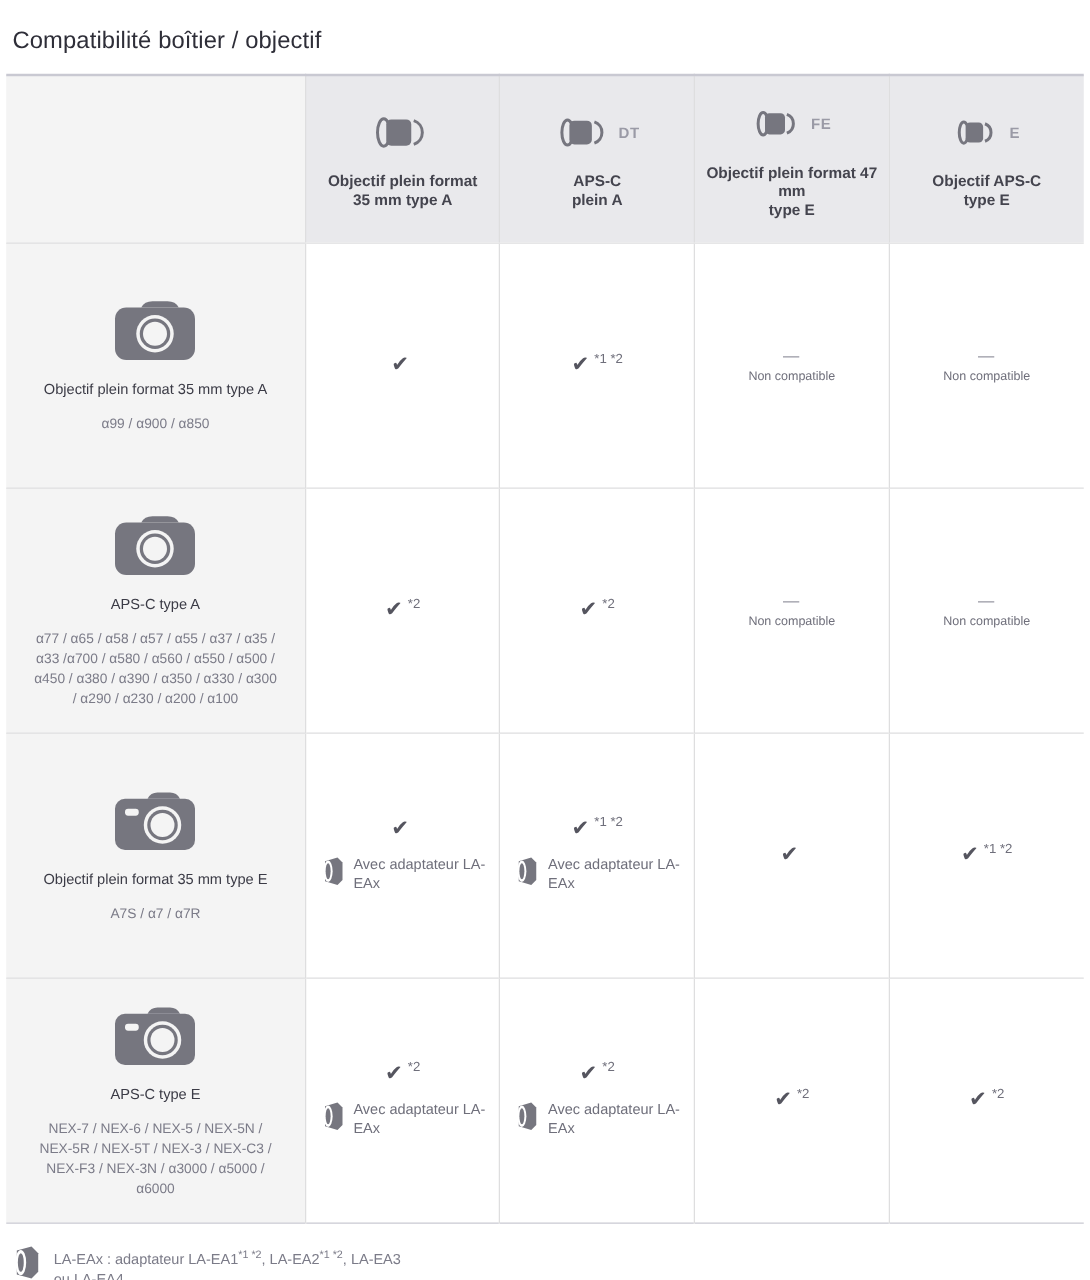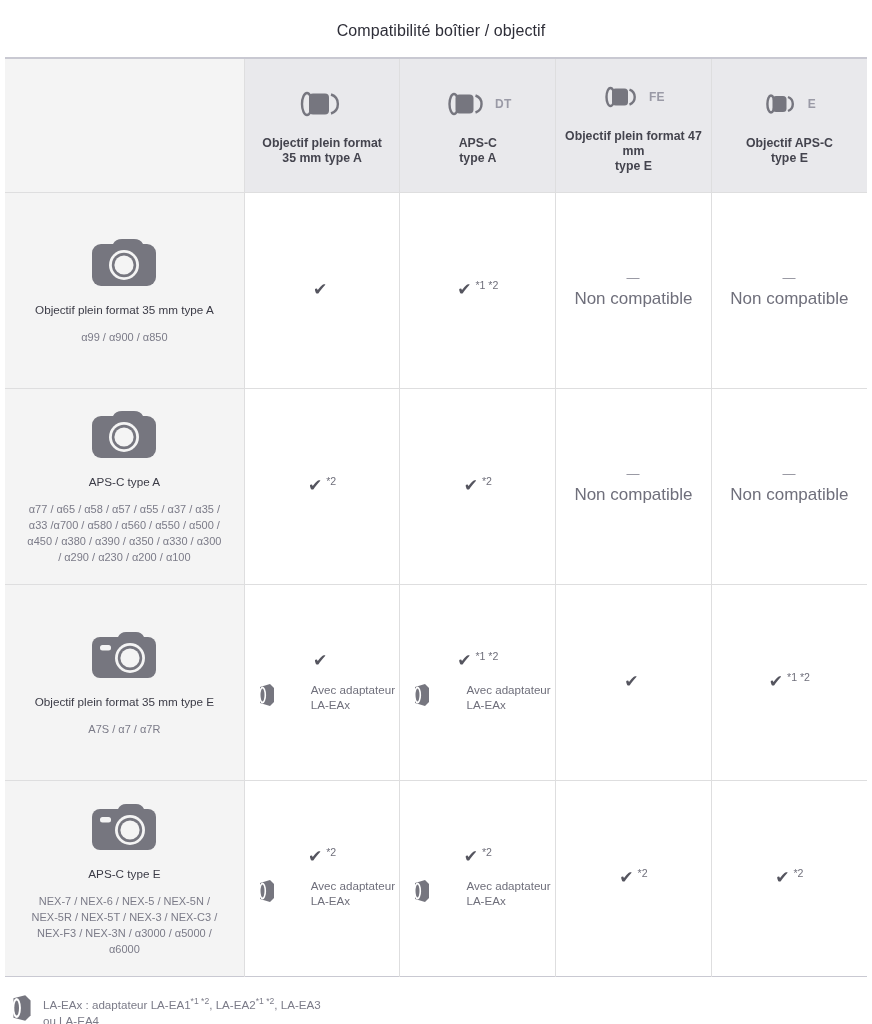--- a/index.html
+++ b/index.html
@@ -17,27 +17,26 @@
 
   .page {
     width: 872px;
     height: 1024px;
     position: relative;
     box-sizing: border-box;
   }
 
   
   .page-title {
-    font-size: 16px;
+    font-size: 19px;
     color: #2e2e38;
     padding: 9px 0 0 10px;
     letter-spacing: 0.1px;
     line-height: 22px;
     font-weight: 400;
-    text-align: center;
   }
 
   
   .compat-table {
     width: 862px;
     margin: 15px 0 0 5px;
     border-collapse: collapse;
     table-layout: fixed;
     border-top: 2px solid #c9c9d2;
     border-bottom: 1px solid #c9c9d2;
@@ -145,37 +144,36 @@
     color: #6f6f7b;
     margin-top: -1px;
   }
   .dash {
     color: #8d8d99;
     font-size: 13px;
     line-height: 13px;
     letter-spacing: 1px;
   }
   .incompat-text {
-    font-size: 17px;
+    font-size: 10px;
     color: #6f6f7b;
     margin-top: 5px;
   }
   .adapter-line {
     display: flex;
     align-items: flex-start;
     gap: 6px;
     margin-top: 12px;
     padding-left: 12px;
   }
   .adapter-text {
     font-size: 11.6px;
     color: #6f6f7b;
     line-height: 15px;
     text-align: left;
-    margin-left: 28px;
   }
 
   
   .footer-note {
     display: flex;
     align-items: flex-start;
     gap: 9px;
     margin: 16px 0 0 10px;
   }
   .footer-text {
@@ -233,21 +231,21 @@
               <span>
                 <svg width="44" height="30" viewBox="0 0 44 30" aria-hidden="true">
                   <ellipse cx="10" cy="15" rx="4.5" ry="10" fill="none" stroke="#76767f" stroke-width="2.4"></ellipse>
                   <rect x="11.5" y="5.5" width="18" height="19" rx="4" fill="#76767f"></rect>
                   <path d="M31.5 6.5 a9 9 0 0 1 0 17" fill="none" stroke="#76767f" stroke-width="2.4"></path>
                 </svg>
               </span>
               <span class="head-badge">DT</span>
             </div>
             <div class="head-label" style="white-space:pre-line">APS-C
-type A</div>
+plein A</div>
           </div>
         </th>
 
         <th>
           <div class="head-inner">
             <div class="head-iconline">
               <span>
                 <svg width="40" height="30" viewBox="0 0 40 30" aria-hidden="true">
                   <ellipse cx="8.5" cy="15" rx="4" ry="9" fill="none" stroke="#76767f" stroke-width="2.4"></ellipse>
                   <rect x="10" y="6.5" width="16" height="17" rx="3.5" fill="#76767f"></rect>

